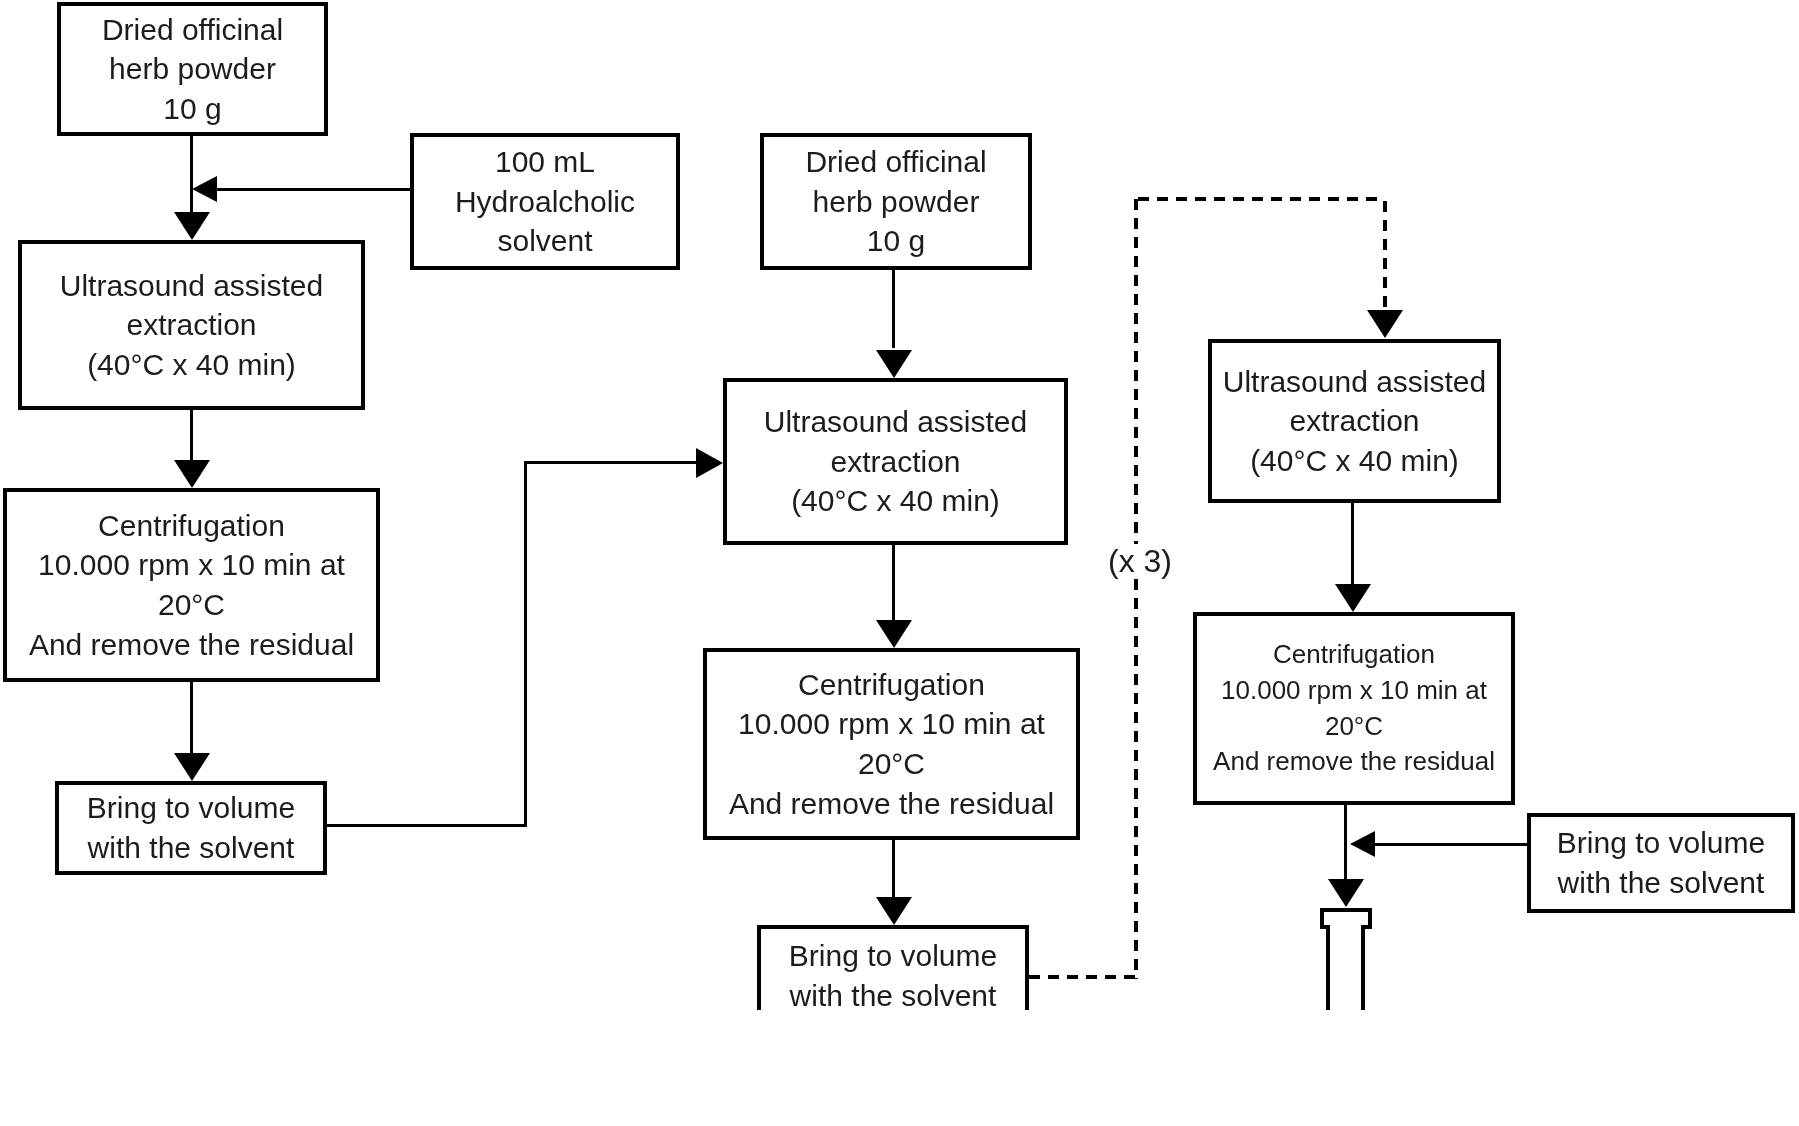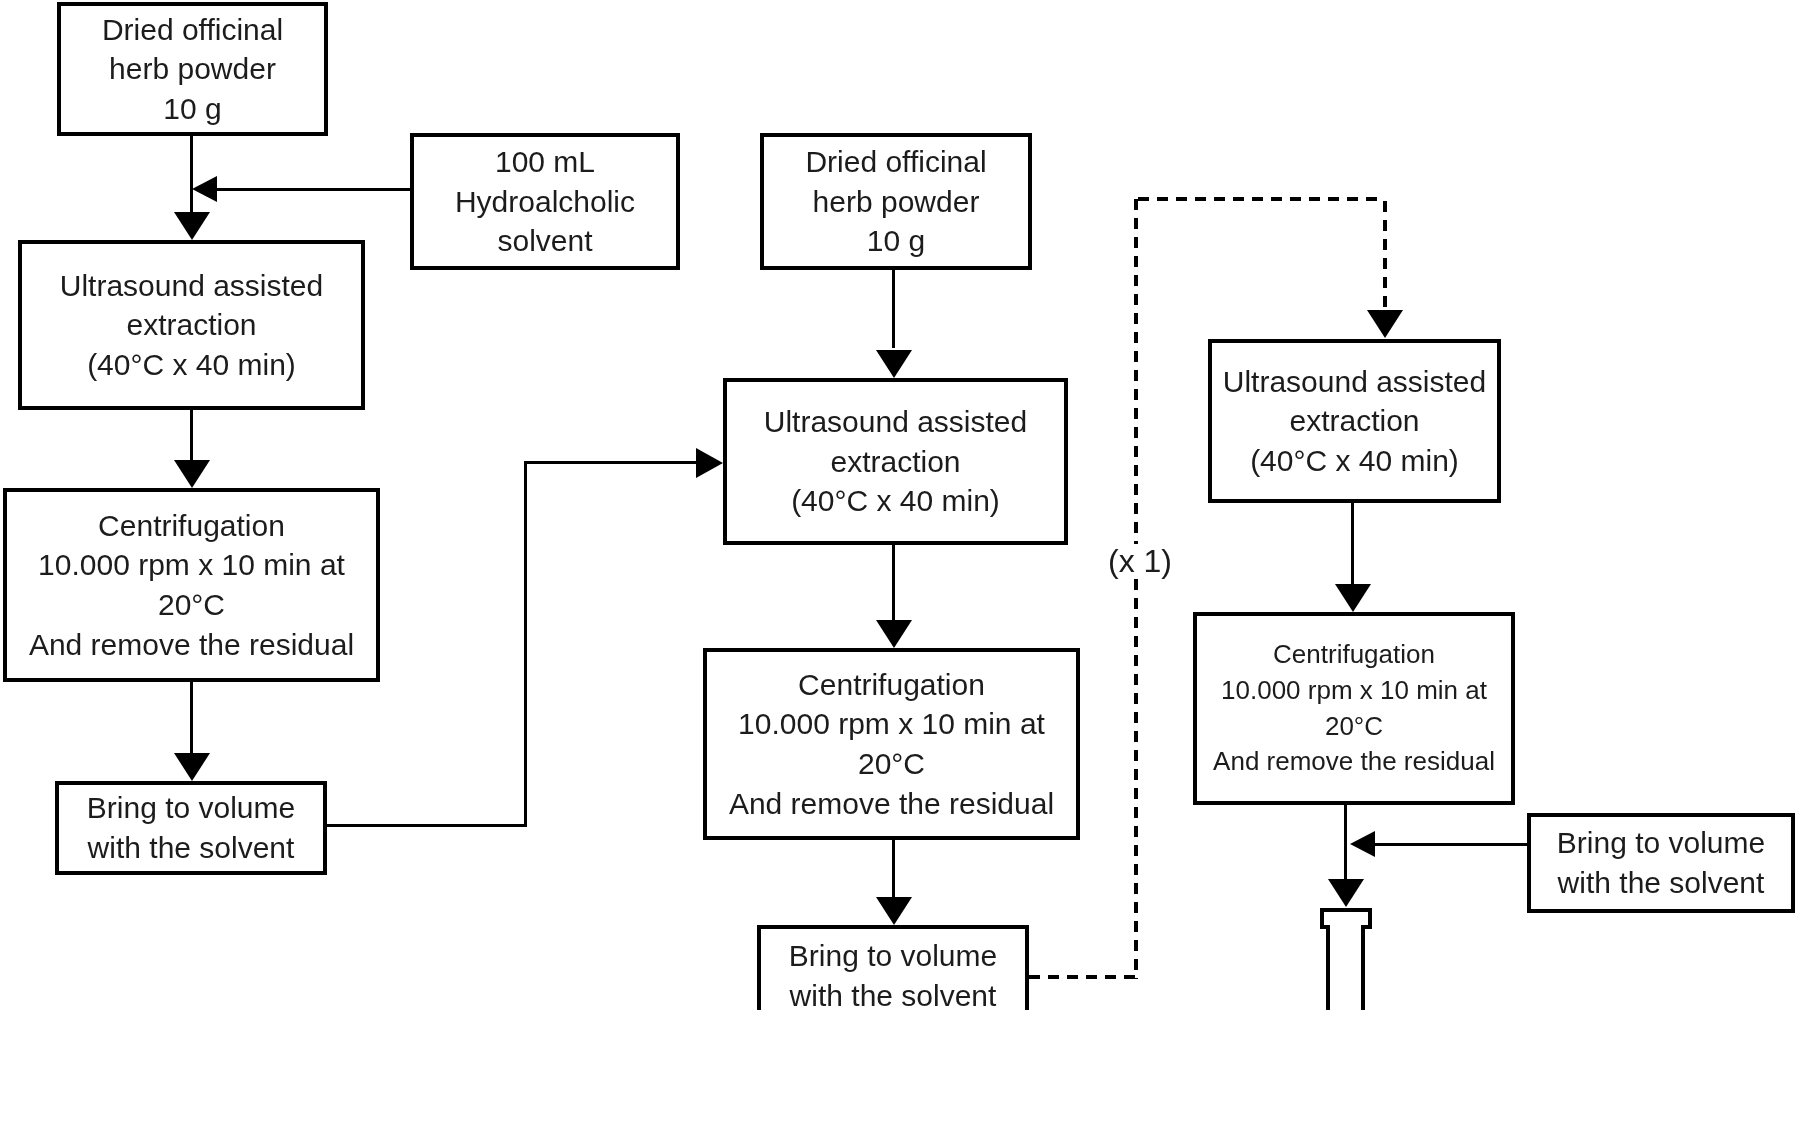--- a/index.html
+++ b/index.html
@@ -112,21 +112,21 @@
 
   <div class="line" style="left:892px; top:840px; width:3px; height:57px;"></div>
   <div class="ah ah-down" style="left:876px; top:897px;"></div>
 
   <div class="dash-h" style="left:1029px; top:975px; width:107px;"></div>
   <div class="dash-v" style="left:1134px; top:199px; height:780px;"></div>
   <div class="dash-h" style="left:1138px; top:197px; width:247px;"></div>
   <div class="dash-v" style="left:1383px; top:201px; height:109px;"></div>
   <div class="ah ah-down" style="left:1367px; top:310px;"></div>
 
-  <div class="float-label" style="left:1085px; top:544px; width:110px;">(x 1)</div>
+  <div class="float-label" style="left:1085px; top:544px; width:110px;">(x 3)</div>
 
   <div class="line" style="left:1351px; top:503px; width:3px; height:81px;"></div>
   <div class="ah ah-down" style="left:1335px; top:584px;"></div>
 
   <div class="line" style="left:1344px; top:805px; width:3px; height:74px;"></div>
   <div class="ah ah-down" style="left:1328px; top:879px;"></div>
 
   <div class="line" style="left:1374px; top:843px; width:153px; height:3px;"></div>
   <div class="ah ah-left" style="left:1350px; top:831px;"></div>
 

